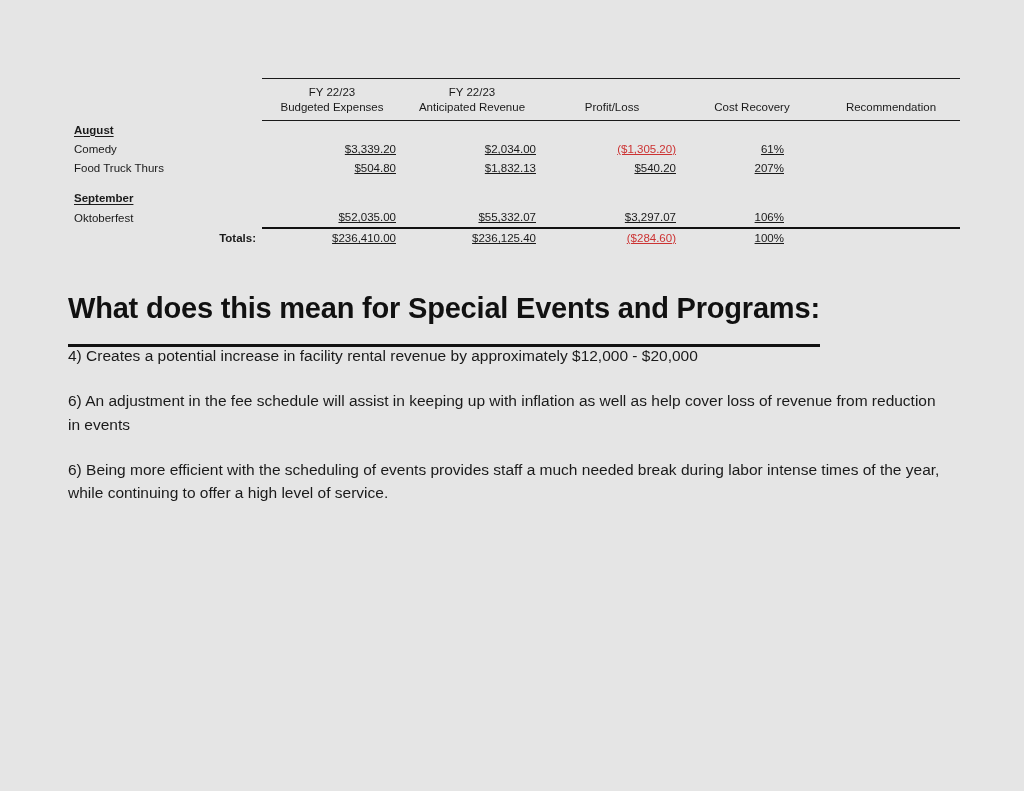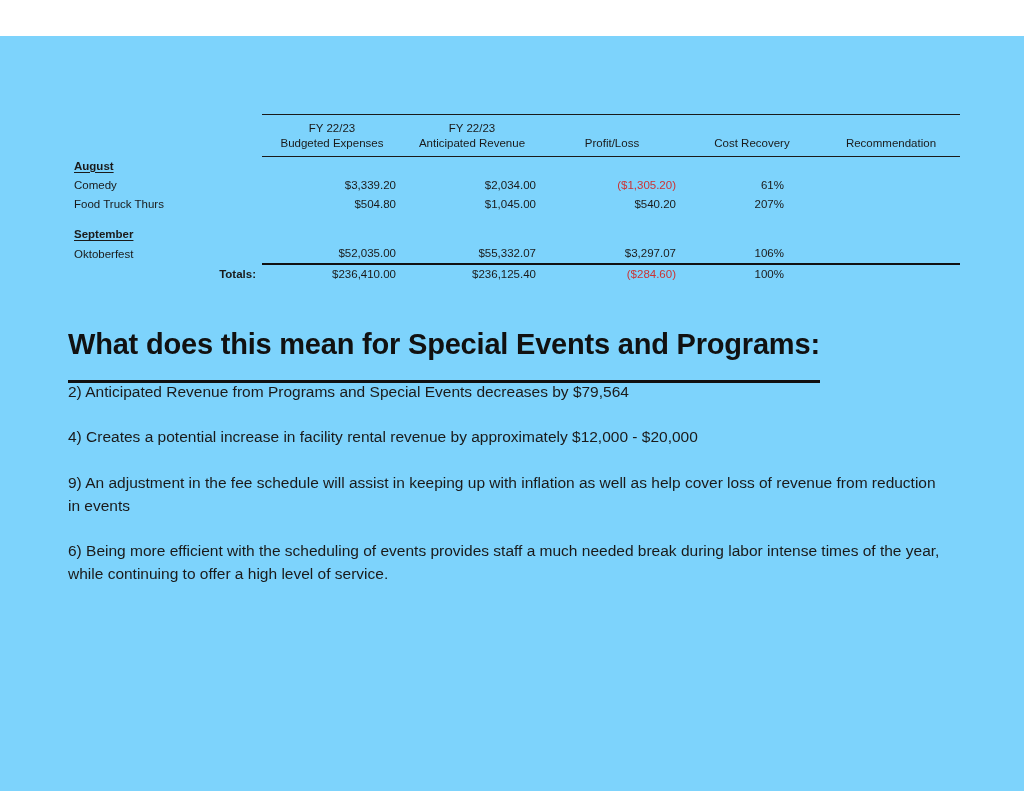--- a/index.html
+++ b/index.html
@@ -12,22 +12,21 @@
     height: 791px;
     position: relative;
     font-family: "Liberation Sans", sans-serif;
     color: #1a1a1a;
     overflow: hidden;
   }
 
   .page {
     position: absolute;
     inset: 0;
-    background: #7dd3fc;
-    margin-top: 36px;
+    background: #e5e5e5;
   }
 
   
   .table-wrap {
     position: absolute;
     left: 68px;
     top: 78px;
     width: 892px;
   }
 
@@ -90,20 +89,21 @@
   }
   td.label-item {
     text-align: left;
     padding-right: 10px;
     white-space: nowrap;
   }
   td.num {
     text-align: right;
     white-space: nowrap;
     padding-right: 22px;
+    text-decoration: underline;
   }
   td.num.pct {
     padding-right: 38px;
     text-align: right;
   }
   td.neg { color: #cc3333; }
   td.rec { text-align: center; }
 
   tr.spacer td { height: 11px; padding: 0; }
 
@@ -187,21 +187,21 @@
           <td class="label-item">Comedy</td>
           <td class="num">$3,339.20</td>
           <td class="num">$2,034.00</td>
           <td class="num neg">($1,305.20)</td>
           <td class="num pct">61%</td>
           <td class="rec"></td>
         </tr>
         <tr>
           <td class="label-item">Food Truck Thurs</td>
           <td class="num">$504.80</td>
-          <td class="num">$1,045.00</td>
+          <td class="num">$1,832.13</td>
           <td class="num">$540.20</td>
           <td class="num pct">207%</td>
           <td class="rec"></td>
         </tr>
 
         <tr class="spacer">
           <td></td>
             <td></td>
           <td></td>
             <td></td>
@@ -235,19 +235,18 @@
           <td class="rec ruled"></td>
         </tr>
 
       </tbody>
     </table>
   </div>
 
   <div class="section-heading">What does this mean for Special Events and Programs:</div>
 
   <div class="points">
-    <div class="point">2) Anticipated Revenue from Programs and Special Events decreases by $79,564</div>
     <div class="point">4) Creates a potential increase in facility rental revenue by approximately $12,000 - $20,000</div>
-    <div class="point">9) An adjustment in the fee schedule will assist in keeping up with inflation as well as help cover loss of revenue from reduction in events</div>
+    <div class="point">6) An adjustment in the fee schedule will assist in keeping up with inflation as well as help cover loss of revenue from reduction in events</div>
     <div class="point">6) Being more efficient with the scheduling of events provides staff a much needed break during labor intense times of the year, while continuing to offer a high level of service.</div>
   </div>
 
 </div>
 
 </body></html>

